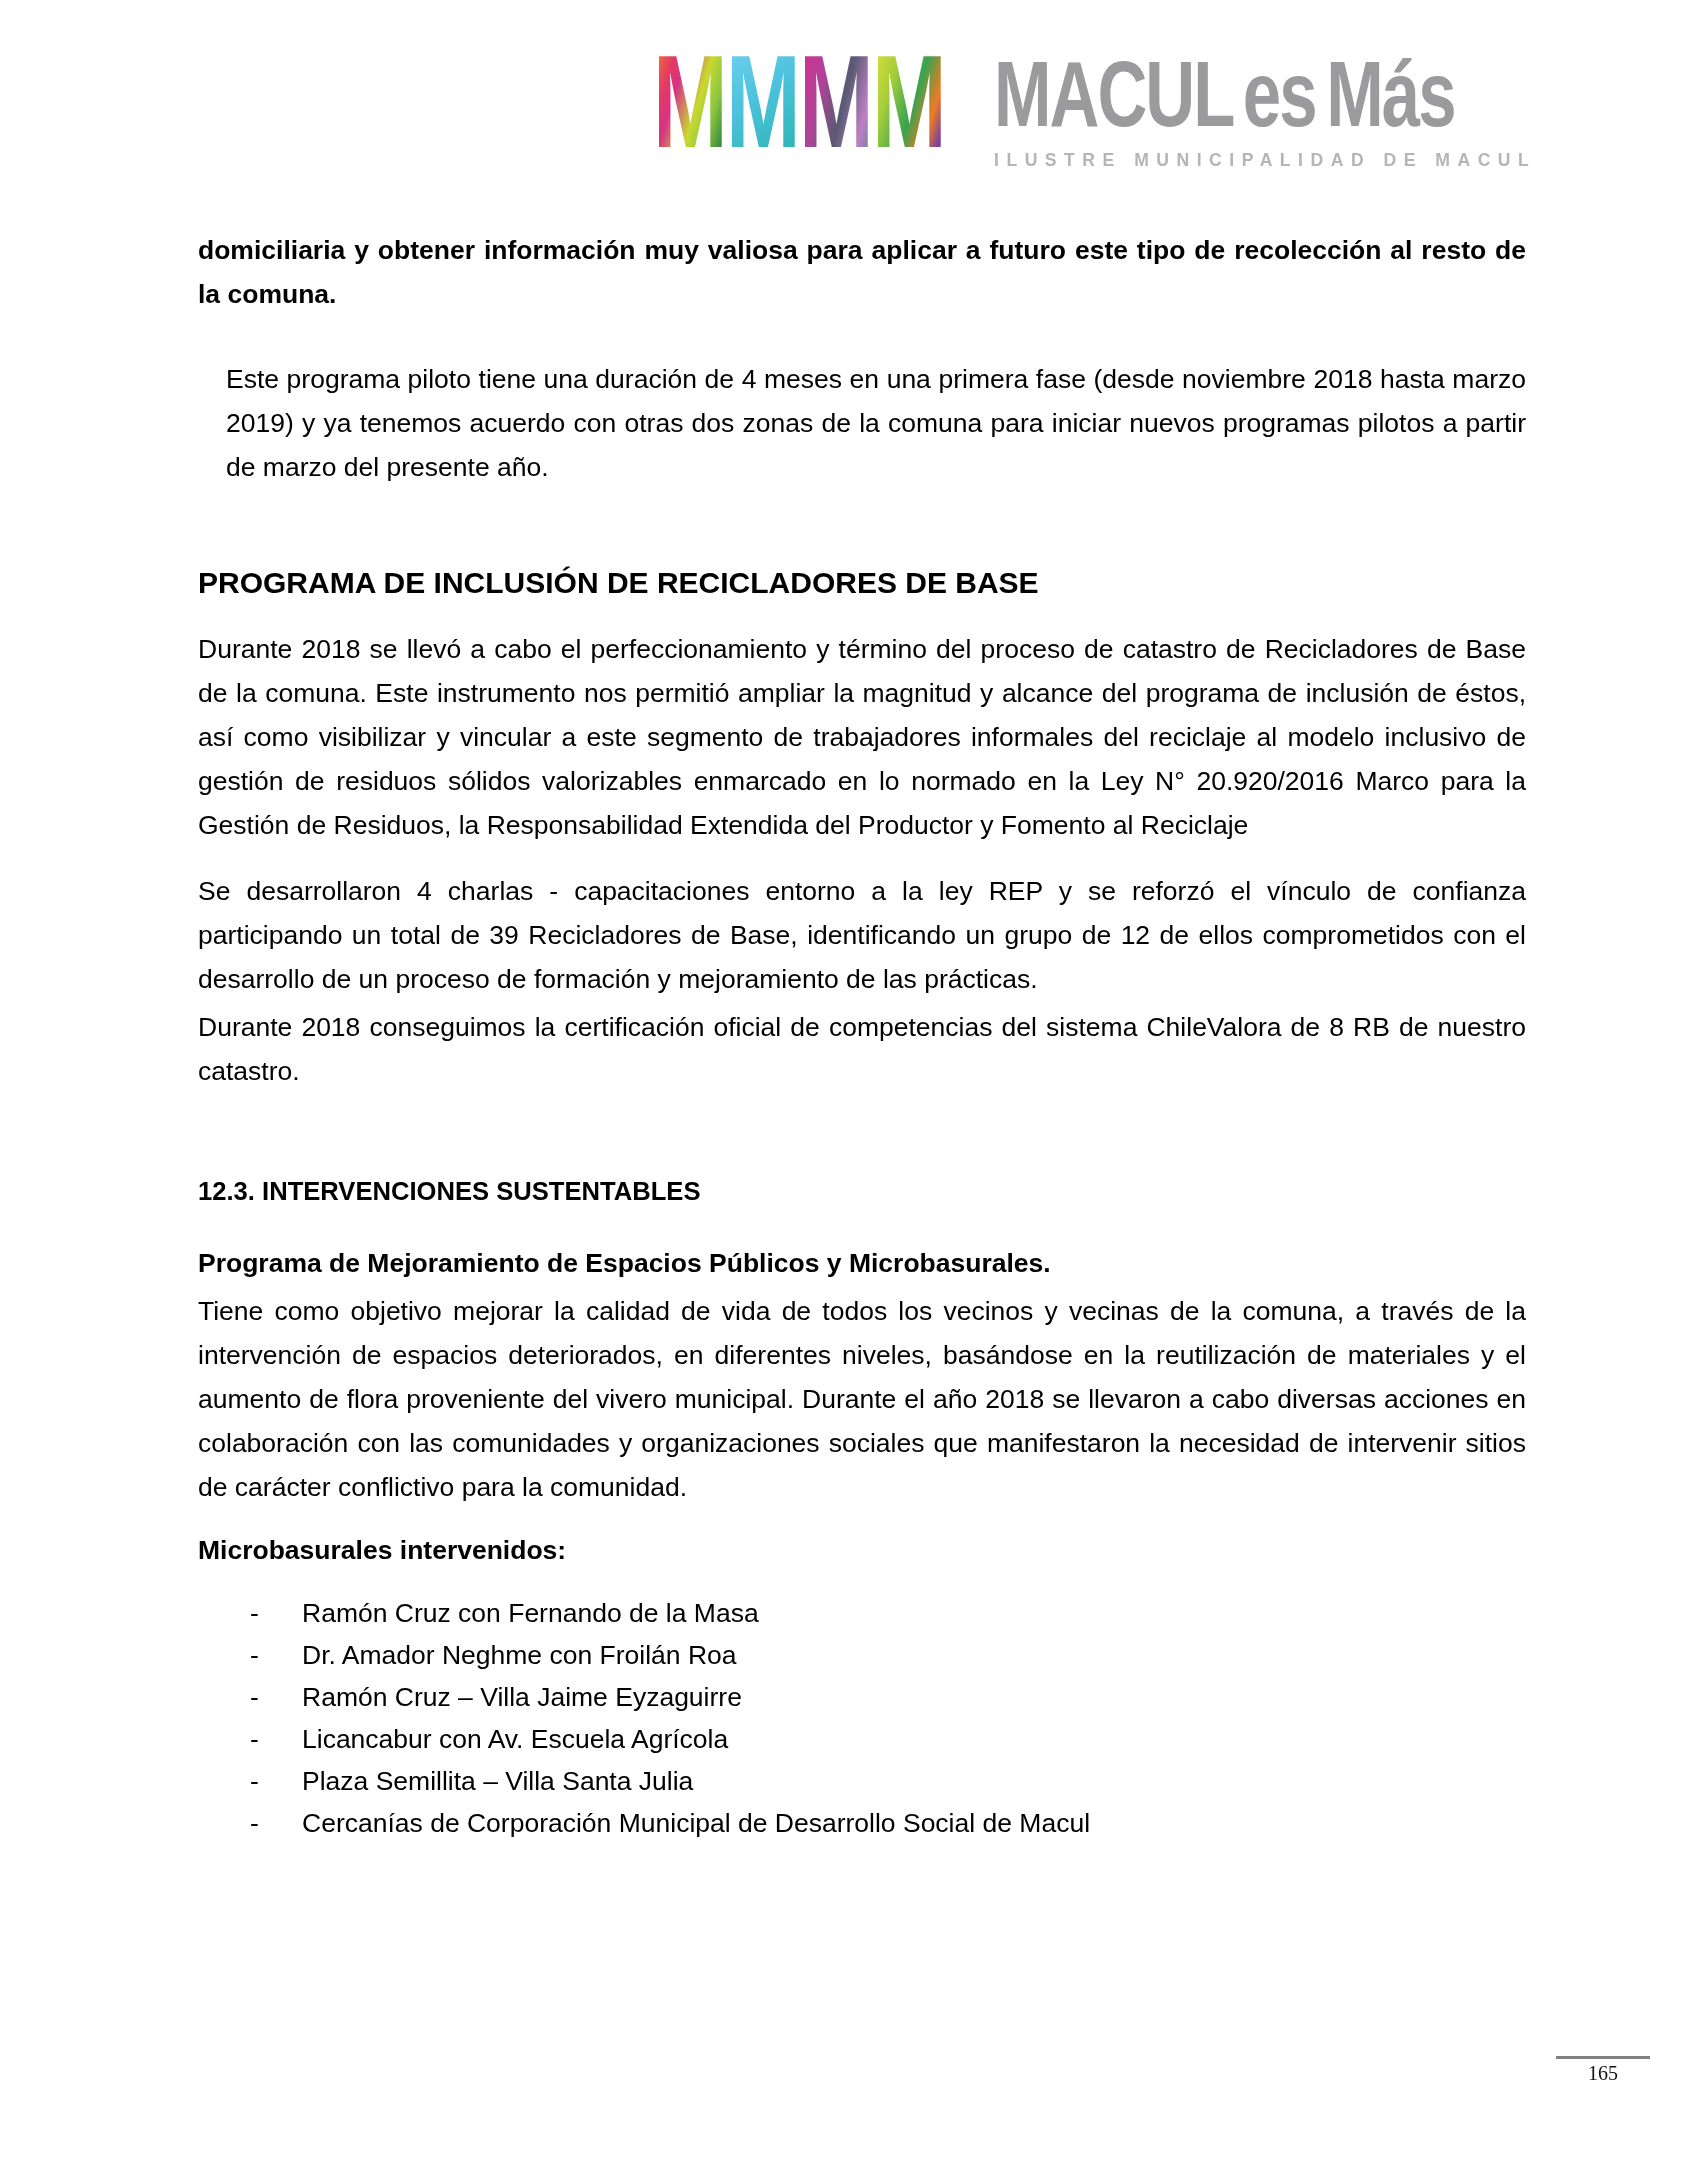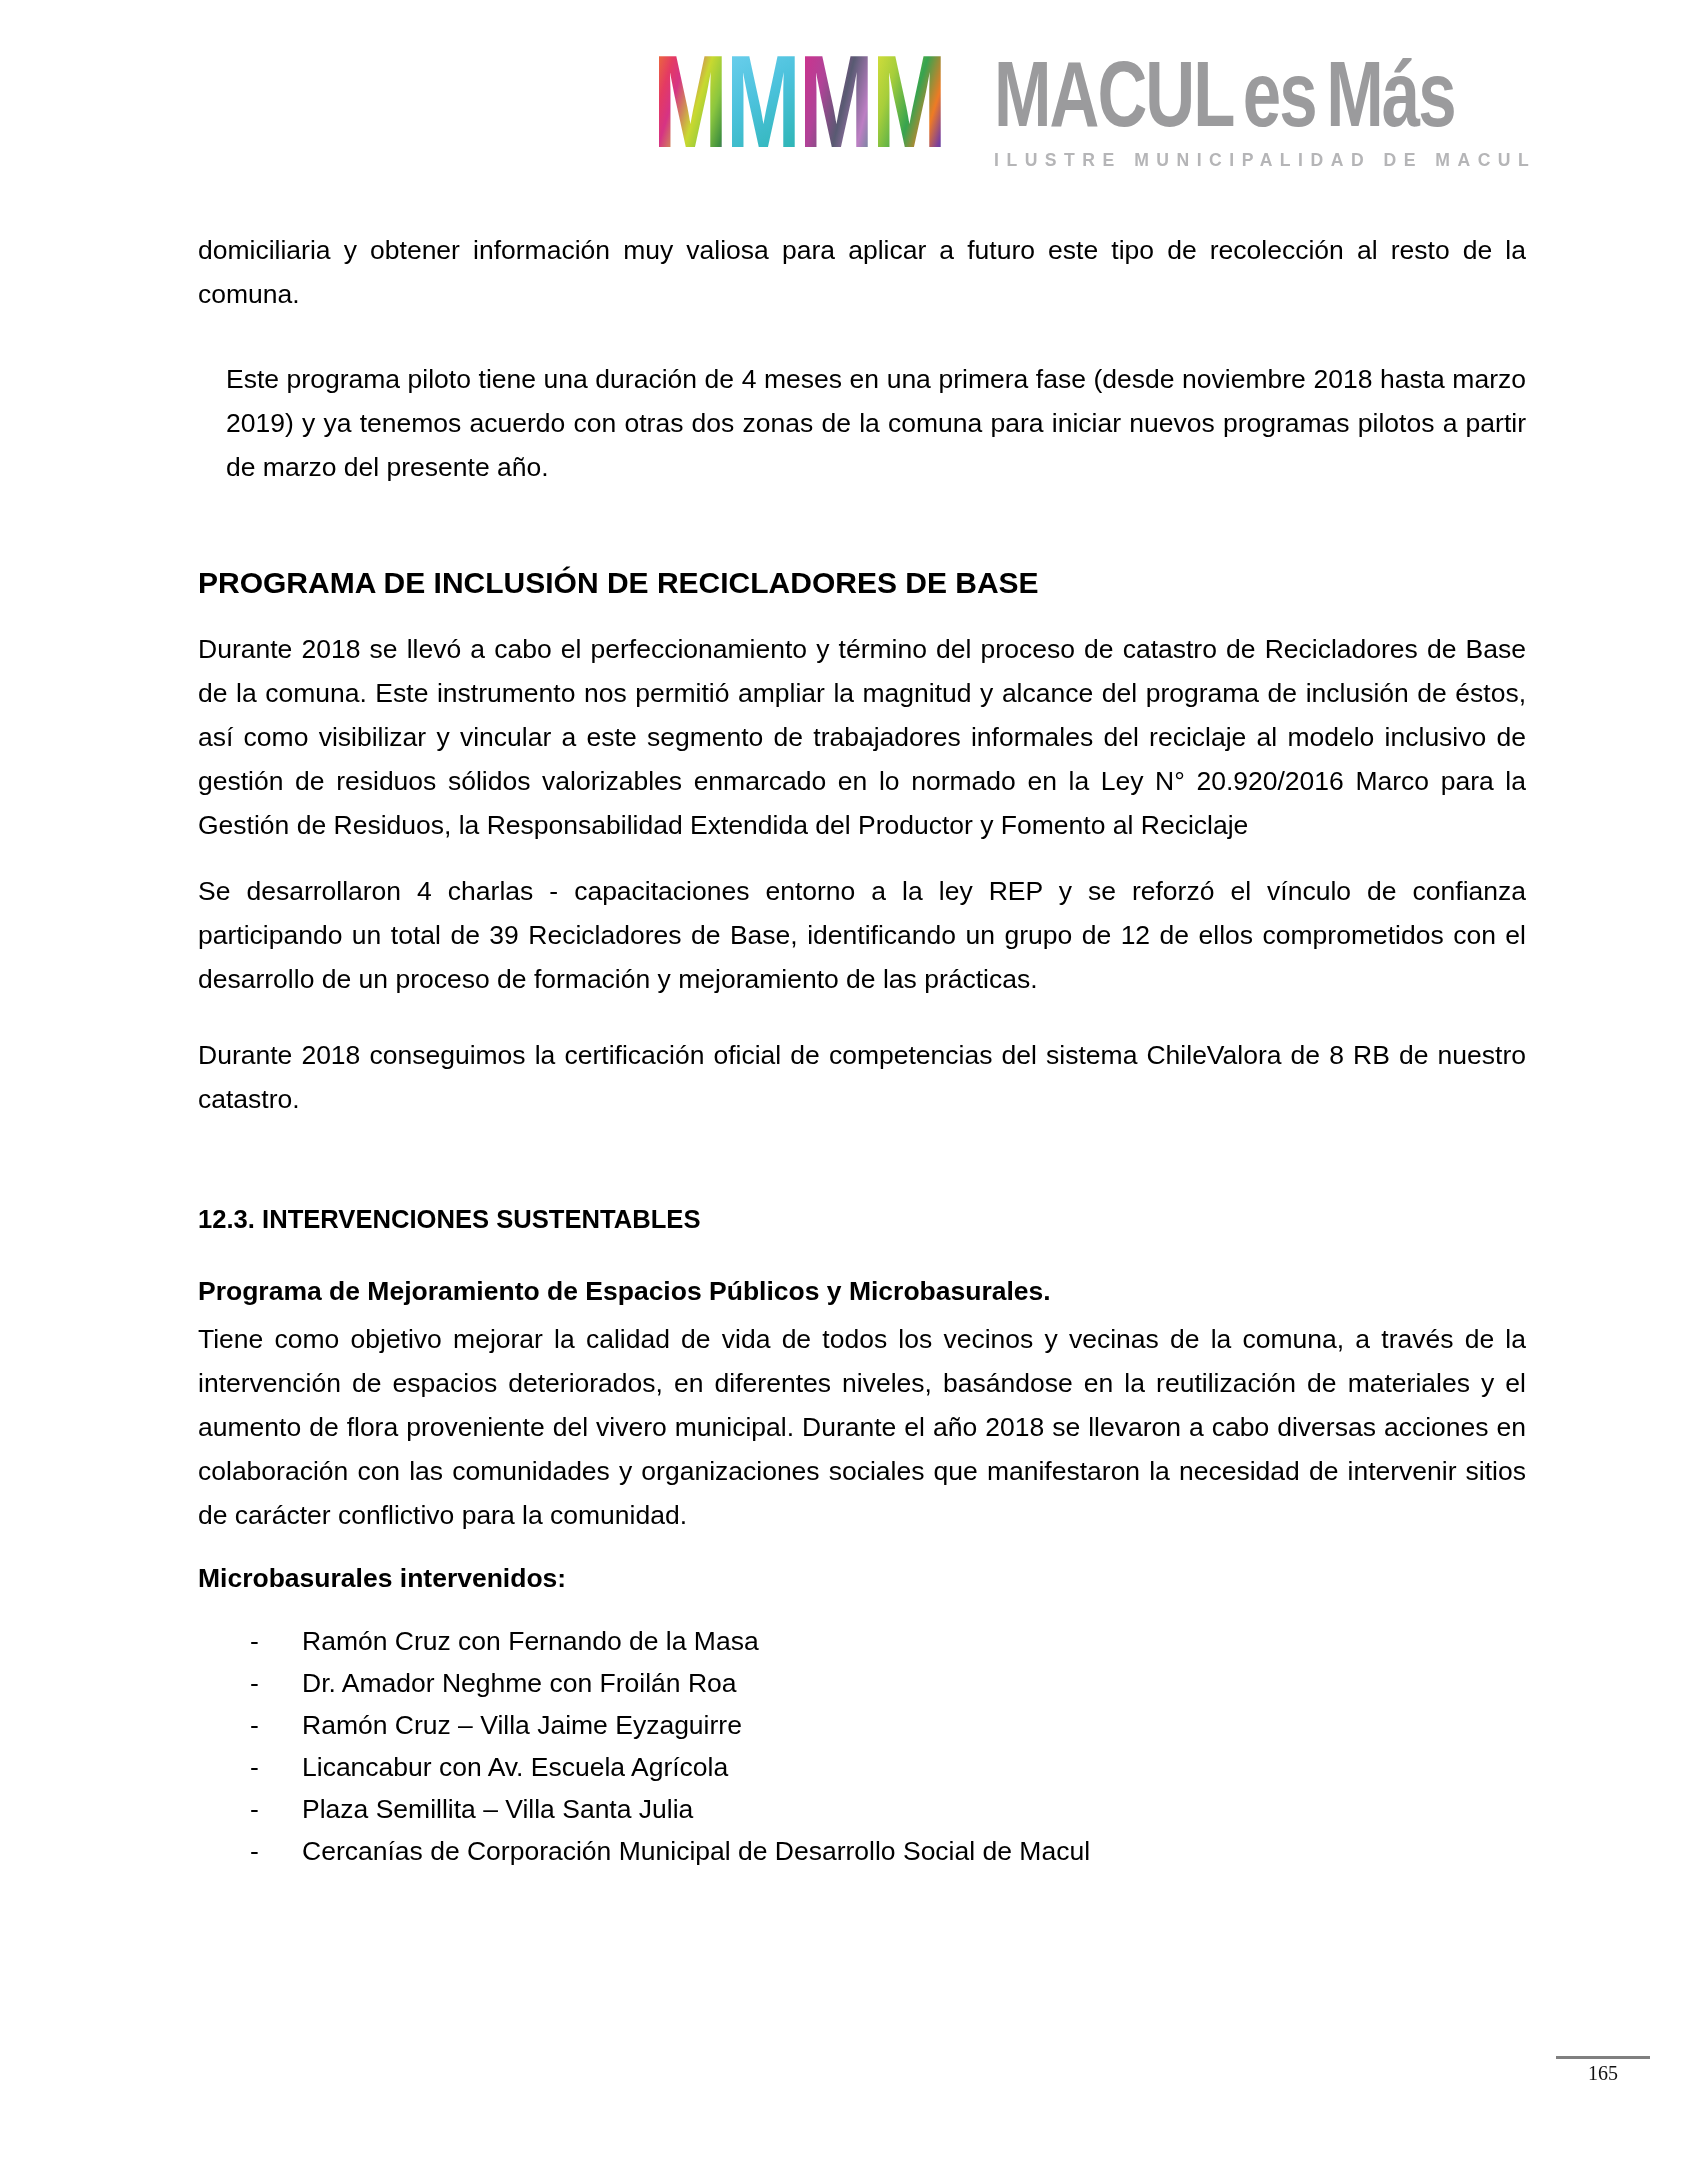--- a/index.html
+++ b/index.html
@@ -29,26 +29,26 @@
   .logo-tagline {
     margin-top:10.6px; font-size:17.6px; font-weight:700;
     letter-spacing:7.5px; white-space:nowrap;
   }
 
   
   .content { position:absolute; left:198px; top:0; width:1328px; }
   .para {
     font-size:26.5px; line-height:44px; text-align:justify; margin:0;
   }
-  .p1 { margin-top:228px; }
+  .p1 { margin-top:228px;font-weight:bold; }
   .p2 { margin-top:41px;margin-left:28px; }
   .h1 { margin-top:74px; font-size:30px; font-weight:bold; line-height:39px; }
   .p3 { margin-top:25px; }
   .p4 { margin-top:22px; }
-  .p5 { margin-top:32px; }
+  .p5 { margin-top:4px; }
   .h2 { margin-top:81px; font-size:25.6px; font-weight:bold; line-height:35px; }
   .sub { margin-top:32px; font-size:26.5px; font-weight:bold; line-height:44px; }
   .p6 { margin-top:4px; }
   .ltitle { margin-top:19.4px; font-size:26.5px; font-weight:bold; line-height:44px; }
   .mlist { margin-top:19.4px; }
   .list-item {
     display:flex; font-size:26.5px; line-height:42px; padding-left:52px;
   }
   .list-item .dash { width:52px; flex:0 0 52px; }
 

